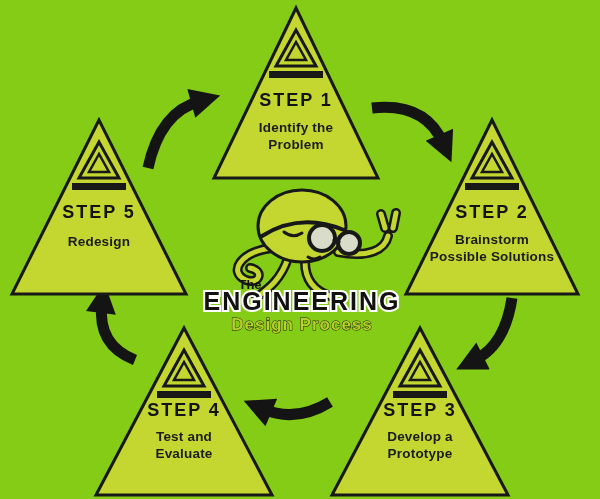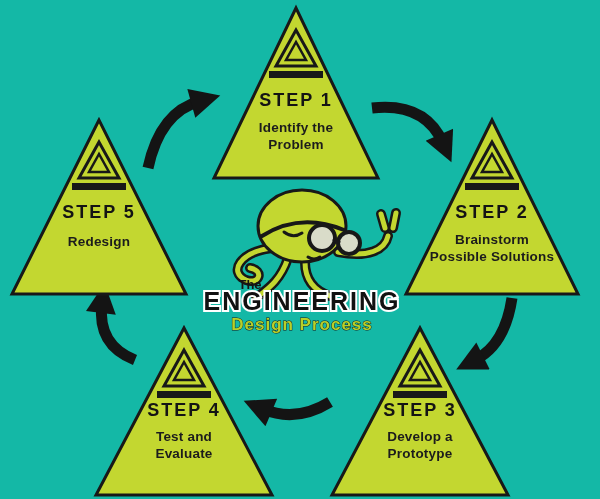--- a/index.html
+++ b/index.html
@@ -1,17 +1,17 @@
 <!DOCTYPE html>
 <html><head>
 <meta charset="utf-8">
 <style>
   html,body{margin:0;padding:0;background:#ffffff;}
   .canvas{
-    width:600px;height:499px;position:relative;background:#14b8a6;
+    width:600px;height:499px;position:relative;background:#84cc16;
     font-family:"Liberation Sans",sans-serif;overflow:hidden;
   }
   svg text{font-family:"Liberation Sans",sans-serif;}
   .tri{fill:#c3d730;stroke:#181818;stroke-width:3;}
   .em-outer{fill:#c3d730;stroke:#181818;stroke-width:3;}
   .em-inner{fill:none;stroke:#181818;stroke-width:2.5;}
   .em-bar{fill:#181818;}
   .step-label{font-size:18px;font-weight:bold;letter-spacing:2px;fill:#141414;text-anchor:middle;}
   .step-desc{font-size:13.5px;font-weight:bold;fill:#1c1c1c;text-anchor:middle;letter-spacing:0.2px;}
   .arrow{fill:none;stroke:#141414;stroke-width:11;stroke-linecap:butt;}

